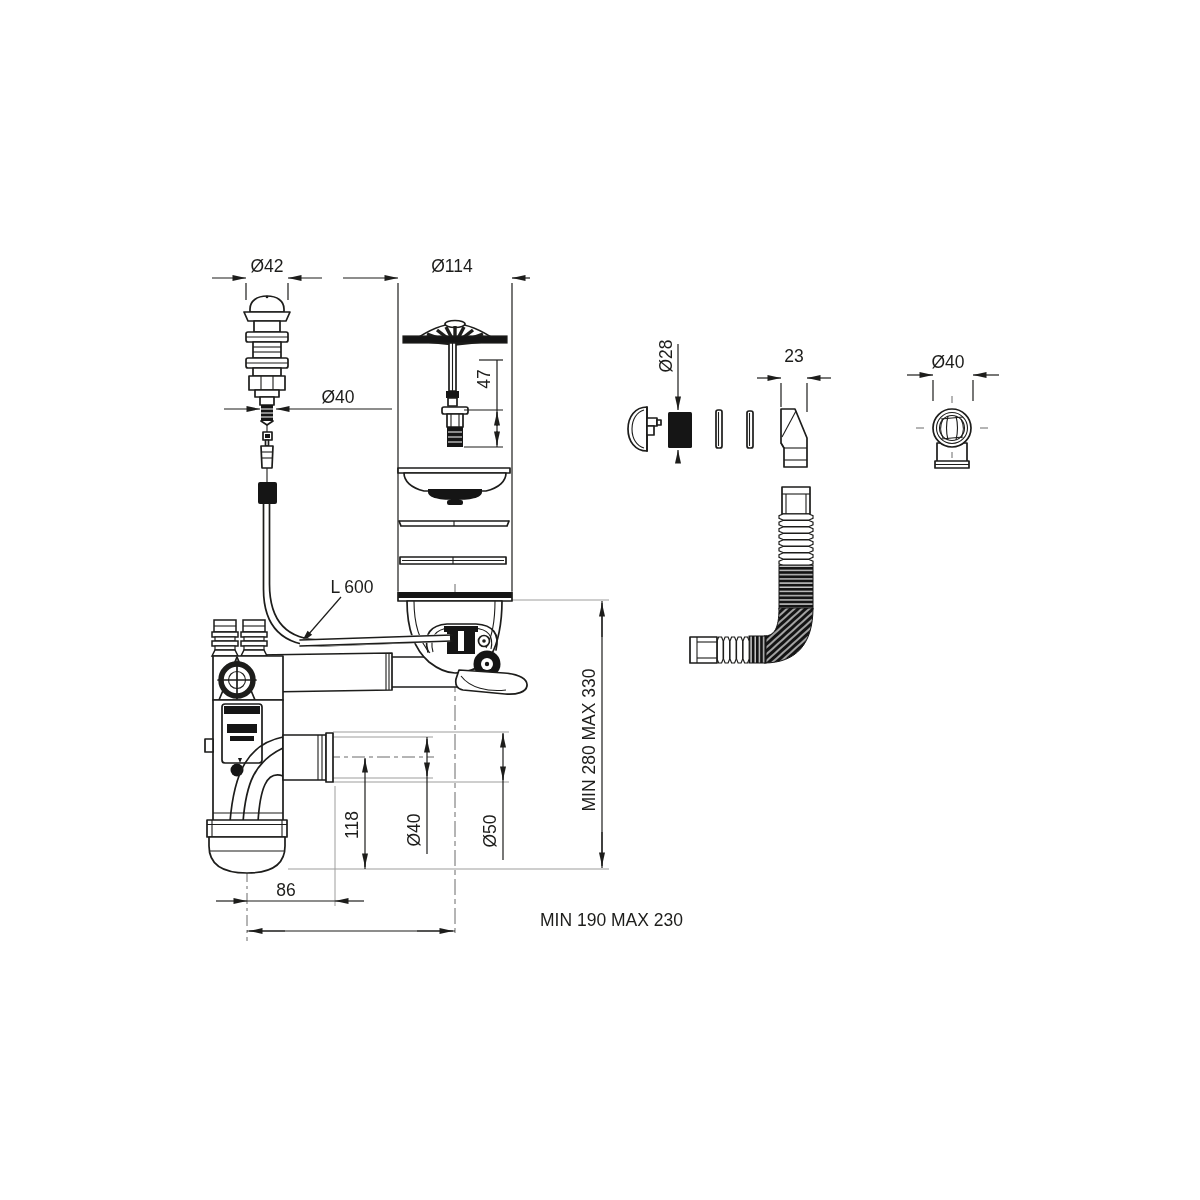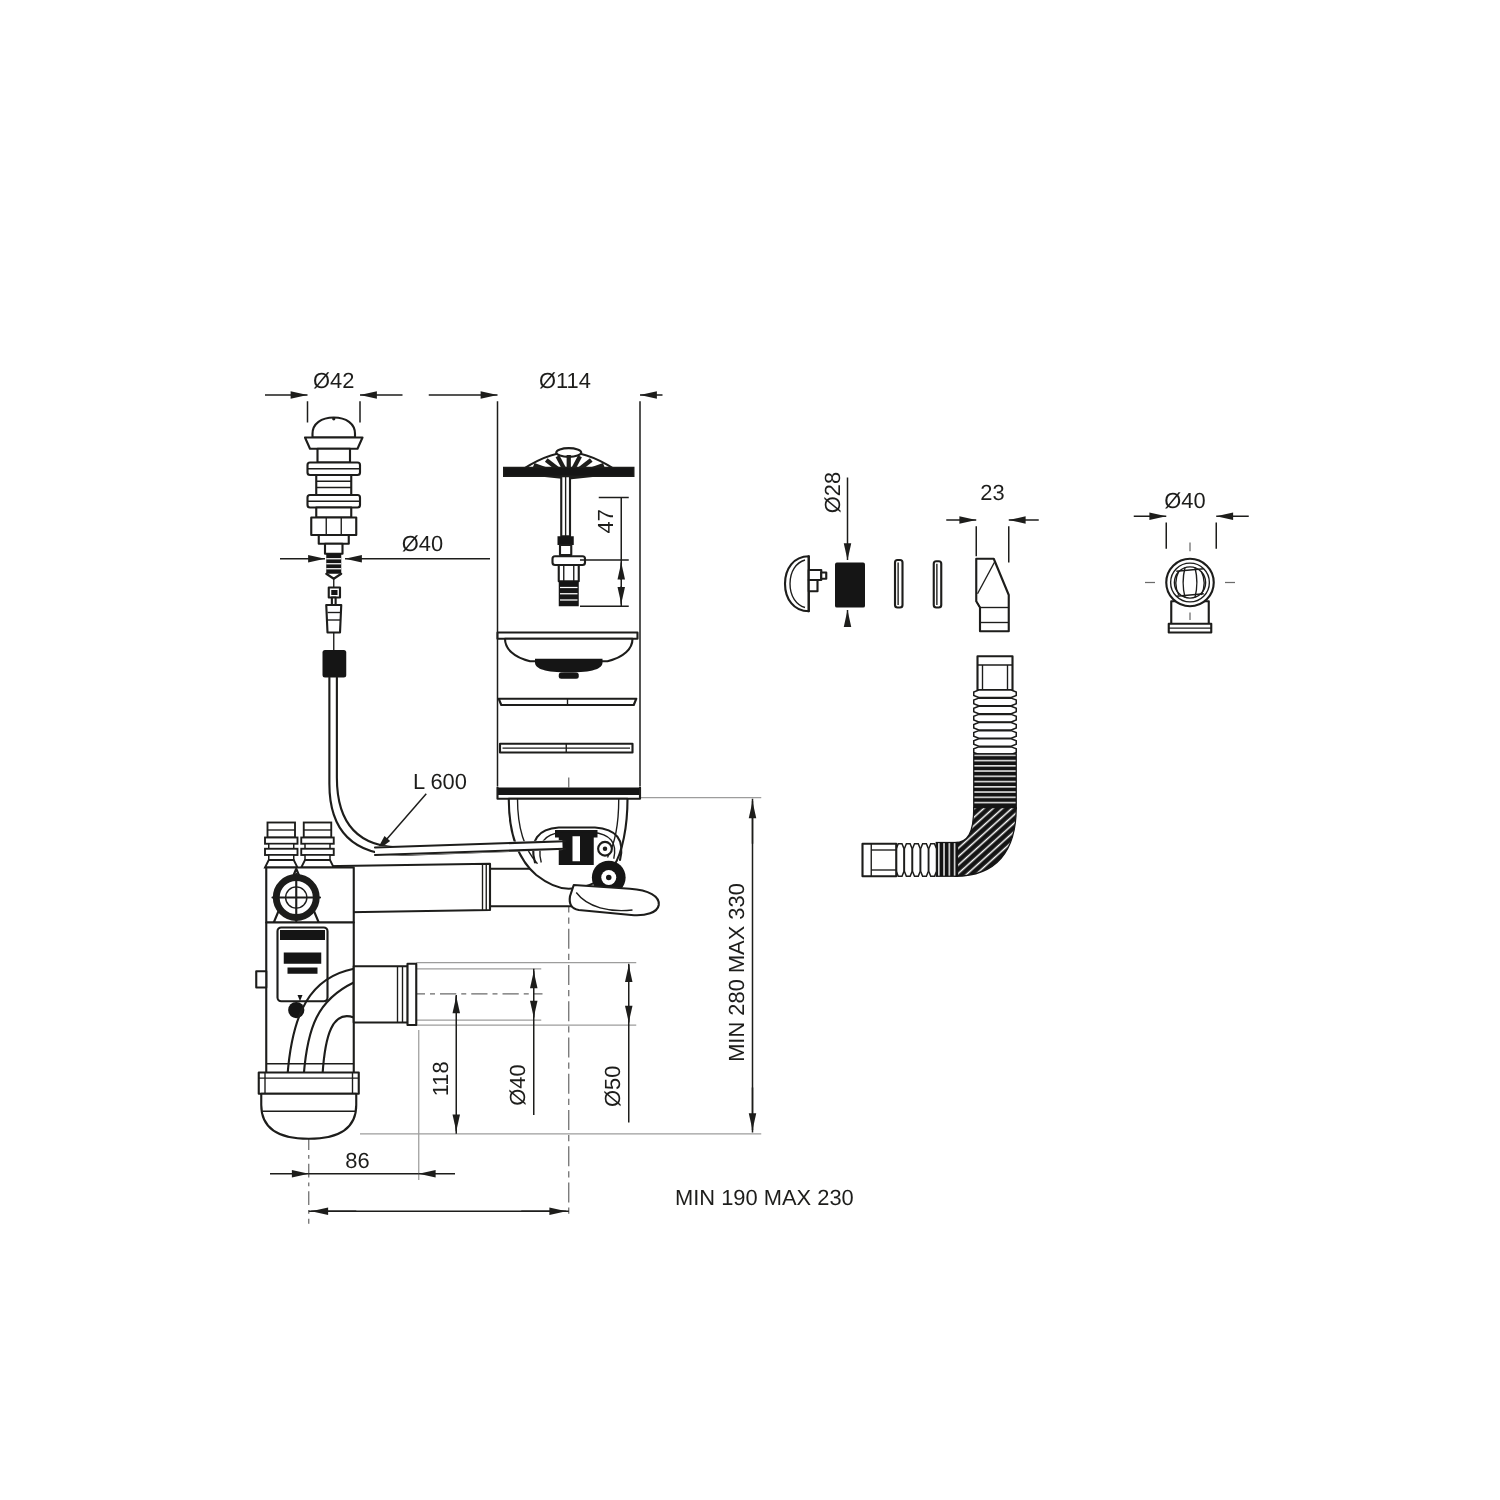--- a/index.html
+++ b/index.html
@@ -1,16 +1,16 @@
 <!DOCTYPE html>
 <html><head>
 <meta charset="utf-8">
 <style>
   html,body{margin:0;padding:0;background:#ffffff;}
-  .stage{width:1200px;height:976px;background:#ffffff;position:relative;overflow:hidden;margin-top:38px;}
+  .stage{width:1200px;height:976px;background:#ffffff;position:relative;overflow:hidden;}
   svg{display:block;}
   .part{stroke:#1d1d1b;stroke-width:1.7;fill:none;stroke-linejoin:round;stroke-linecap:round;}
   .partw{stroke:#1d1d1b;stroke-width:1.7;fill:#ffffff;stroke-linejoin:round;}
   .thin{stroke:#1d1d1b;stroke-width:1.1;fill:none;}
   .dk{fill:#151515;stroke:none;}
   .dim{stroke:#1d1d1b;stroke-width:1.2;fill:none;}
   .ext{stroke:#9d9d9c;stroke-width:1;fill:none;}
   .cl{stroke:#6b6b6b;stroke-width:1;fill:none;}
   text.dim-label{font-family:"Liberation Sans","DejaVu Sans",sans-serif;font-size:17px;fill:#1d1d1b;}
   text.dim-label.big{font-size:17.5px;}

